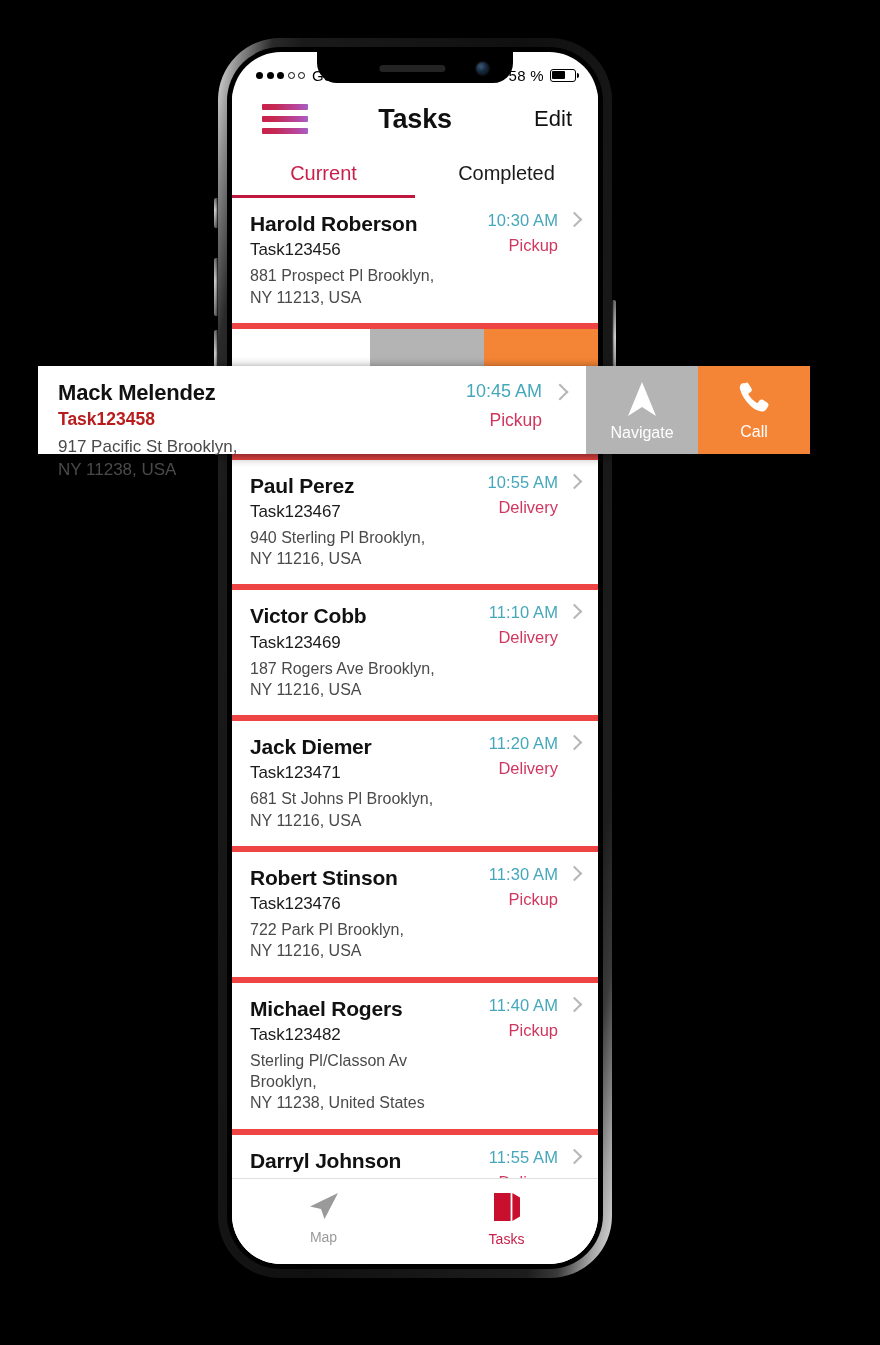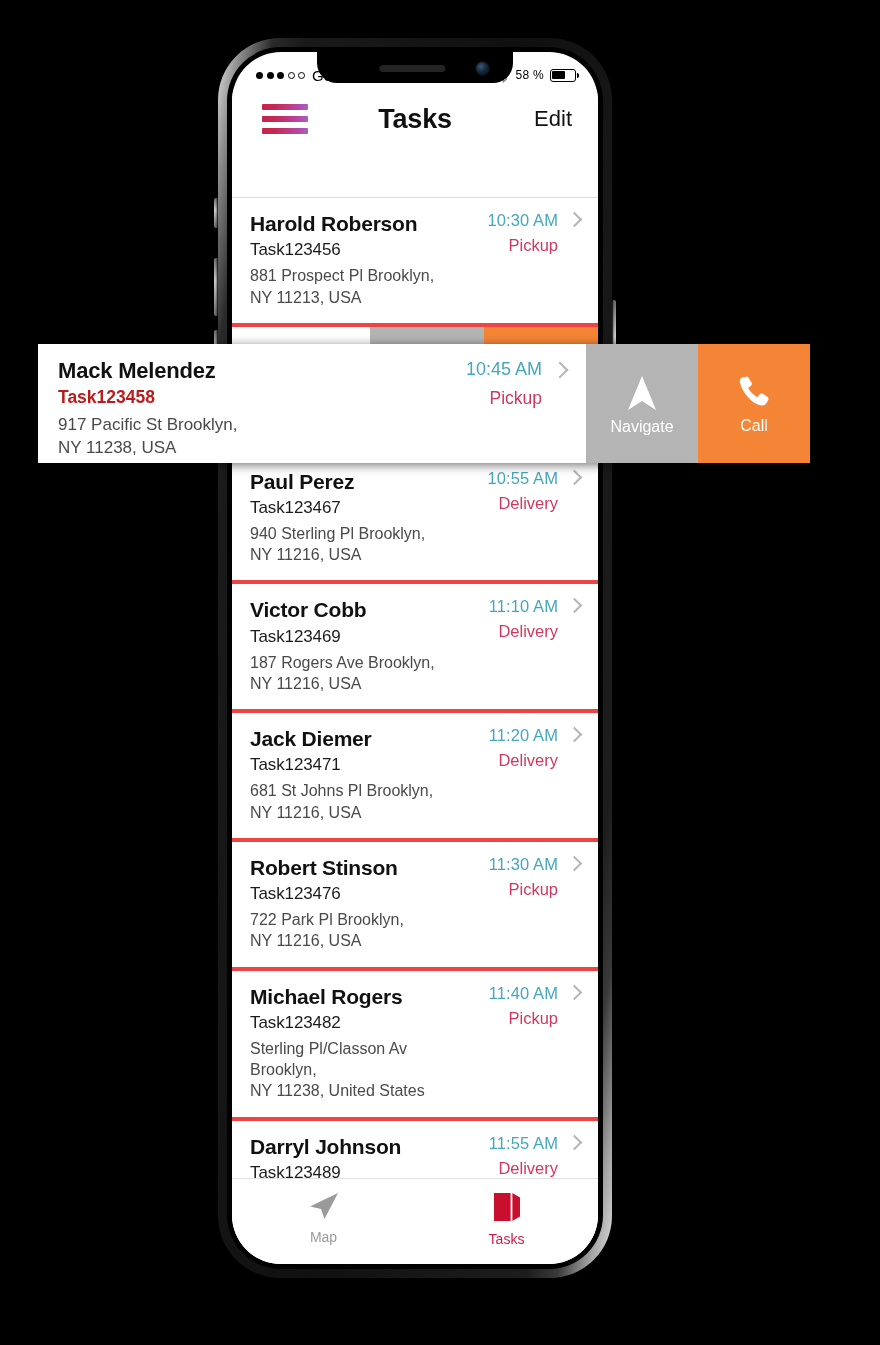--- a/index.html
+++ b/index.html
@@ -47,21 +47,21 @@
   .statusbar { position:absolute; top:0; left:0; right:0; height:38px; z-index:30;
     display:flex; align-items:center; justify-content:space-between;
     padding:8px 22px 0 24px; font-size:15px; color:#000; }
   .sb-left { display:flex; align-items:center; gap:5px; }
   .dots { display:flex; gap:3.5px; align-items:center; }
   .dot { width:7px; height:7px; border-radius:50%; background:#000; }
   .dot.off { background:transparent; border:1.2px solid #000; width:7px; height:7px; }
   .carrier { font-size:15px; letter-spacing:.2px; margin-left:2px; }
   .wifi { margin-left:2px; display:block; }
   .sb-right { display:flex; align-items:center; gap:6px; }
-  .batt-pct { font-size:12px; letter-spacing:.3px; }
+  .batt-pct { font-size:15px; letter-spacing:.3px; }
   .batt { position:relative; width:26px; height:13px; border:1.4px solid #000;
     border-radius:3px; }
   .batt-fill { position:absolute; left:1.2px; top:1.2px; bottom:1.2px; background:#000; border-radius:1px; }
   .batt-cap { position:absolute; right:-4px; top:3.6px; width:2.4px; height:5px;
     background:#000; border-radius:0 2px 2px 0; }
 
   
   .navbar { position:absolute; top:38px; left:0; right:0; height:58px; background:#fff;
     display:flex; align-items:center; z-index:20; }
   .hamburger { position:absolute; left:30px; top:14px; width:46px; display:flex;
@@ -79,21 +79,21 @@
     font-size:20px; color:#1a1a1a; position:relative; }
   .tab.active { color:#c8204a; }
   .tab.active::after { content:""; position:absolute; left:0; right:0; bottom:0;
     height:3.5px; background:#c0173f; }
   .tabs-sep { position:absolute; top:145px; left:0; right:0; height:1px; background:#dcdcdc; z-index:19; }
 
   
   .list { position:absolute; top:146px; left:0; right:0; bottom:86px;
     background:#fff; overflow:hidden; z-index:10; }
   .row { position:relative; padding:13px 18px 15px 18px; background:#fff;
-    border-bottom:4px solid #ef4444; display:flex; }
+    border-bottom:6px solid #ef4444; display:flex; }
   .row-main { flex:1; min-width:0; }
   .r-name { font-size:21px; font-weight:bold; color:#111; line-height:1.25; letter-spacing:-.2px; }
   .r-task { font-size:17px; font-weight:normal; color:#1b1b1b; margin-top:3px; letter-spacing:-.1px; }
   .r-addr { font-size:16px; color:#4a4a4a; margin-top:5px; line-height:1.33; }
   .row-side { width:140px; text-align:right; padding-right:22px; position:relative; flex:none; }
   .r-time { font-size:16.5px; color:#45a7bb; letter-spacing:.1px; }
   .r-type { font-size:16.5px; color:#d0375f; margin-top:6px; }
   .chev { position:absolute; right:0; top:3px; width:11px; height:11px;
     border-top:2.4px solid #b6b6b6; border-right:2.4px solid #b6b6b6;
     transform:rotate(45deg); }
@@ -113,21 +113,21 @@
   .tabbar { position:absolute; bottom:0; left:0; right:0; height:86px; background:#fff;
     border-top:1px solid #e0e0e0; display:flex; z-index:25; padding-bottom:8px; }
   .tb { flex:1; display:flex; flex-direction:column; align-items:center;
     justify-content:center; gap:8px; }
   .tb-label { font-size:14px; color:#9a9a9a; }
   .tb.active .tb-label { color:#c8204a; }
   .dots3 { display:flex; gap:7px; }
   .dots3 i { width:11px; height:11px; border-radius:50%; background:#9a9a9a; display:block; }
 
   
-  .callout { position:absolute; left:38px; top:344px; width:772px; height:119px;
+  .callout { position:absolute; left:38px; top:366px; width:772px; height:88px;
     background:#fff; display:flex; z-index:60;
     box-shadow:0 2px 10px rgba(0,0,0,.55); }
   .co-main { flex:1; padding:14px 0 0 20px; min-width:0; }
   .co-name { font-size:22px; font-weight:bold; color:#111; letter-spacing:-.2px; }
   .co-task { font-size:17.5px; font-weight:bold; color:#b91c1c; margin-top:3px; }
   .co-addr { font-size:17px; color:#4a4a4a; margin-top:6px; line-height:1.34; }
   .co-side { width:180px; position:relative; padding:15px 44px 0 0; text-align:right; flex:none; }
   .co-time { font-size:18px; color:#45a7bb; }
   .co-type { font-size:17.5px; color:#d0375f; margin-top:8px; }
   .co-chev { position:absolute; right:20px; top:20px; width:12px; height:12px;
@@ -188,20 +188,24 @@
       <div class="navbar">
         <div class="hamburger">
           <i></i>
               <i></i>
               <i></i>
         </div>
         <div class="nav-title">Tasks</div>
         <div class="nav-edit">Edit</div>
       </div>
 
+      <div class="tabs">
+        <div class="tab active">Current</div>
+        <div class="tab">Completed</div>
+      </div>
       <div class="tabs-sep"></div>
 
       <div class="list" id="task-list">
             <div class="row">
               <div class="row-main">
                 <div class="r-name">Harold Roberson</div>
                 <div class="r-task">Task123456</div>
                 <div class="r-addr"><span>881 Prospect Pl Brooklyn,</span><br><span>NY 11213, USA</span></div>
               </div>
               <div class="row-side">

